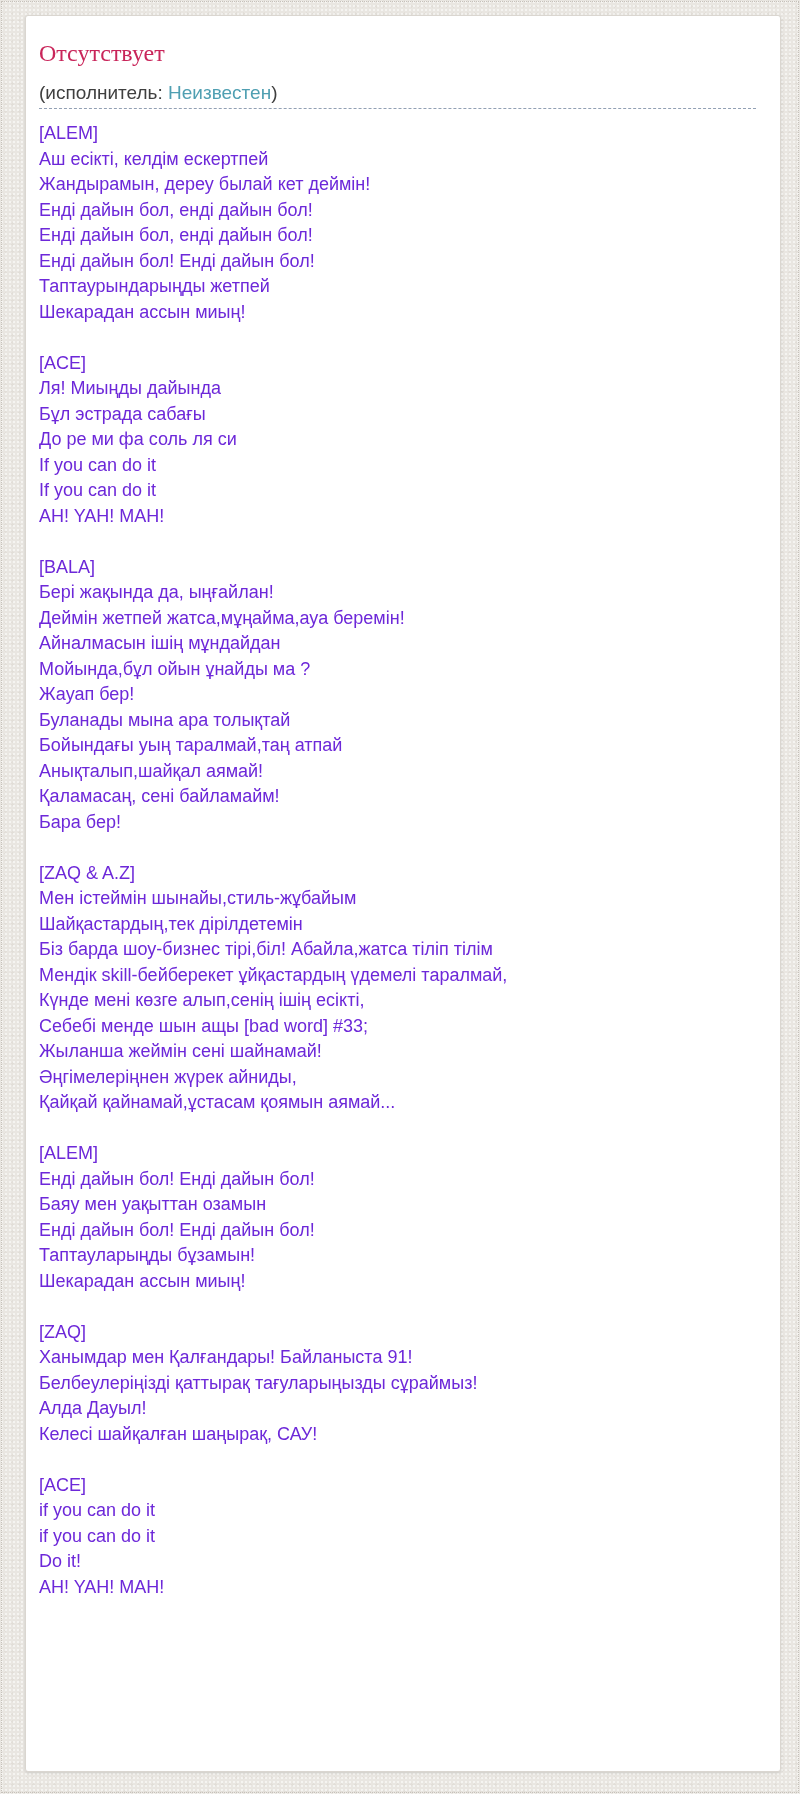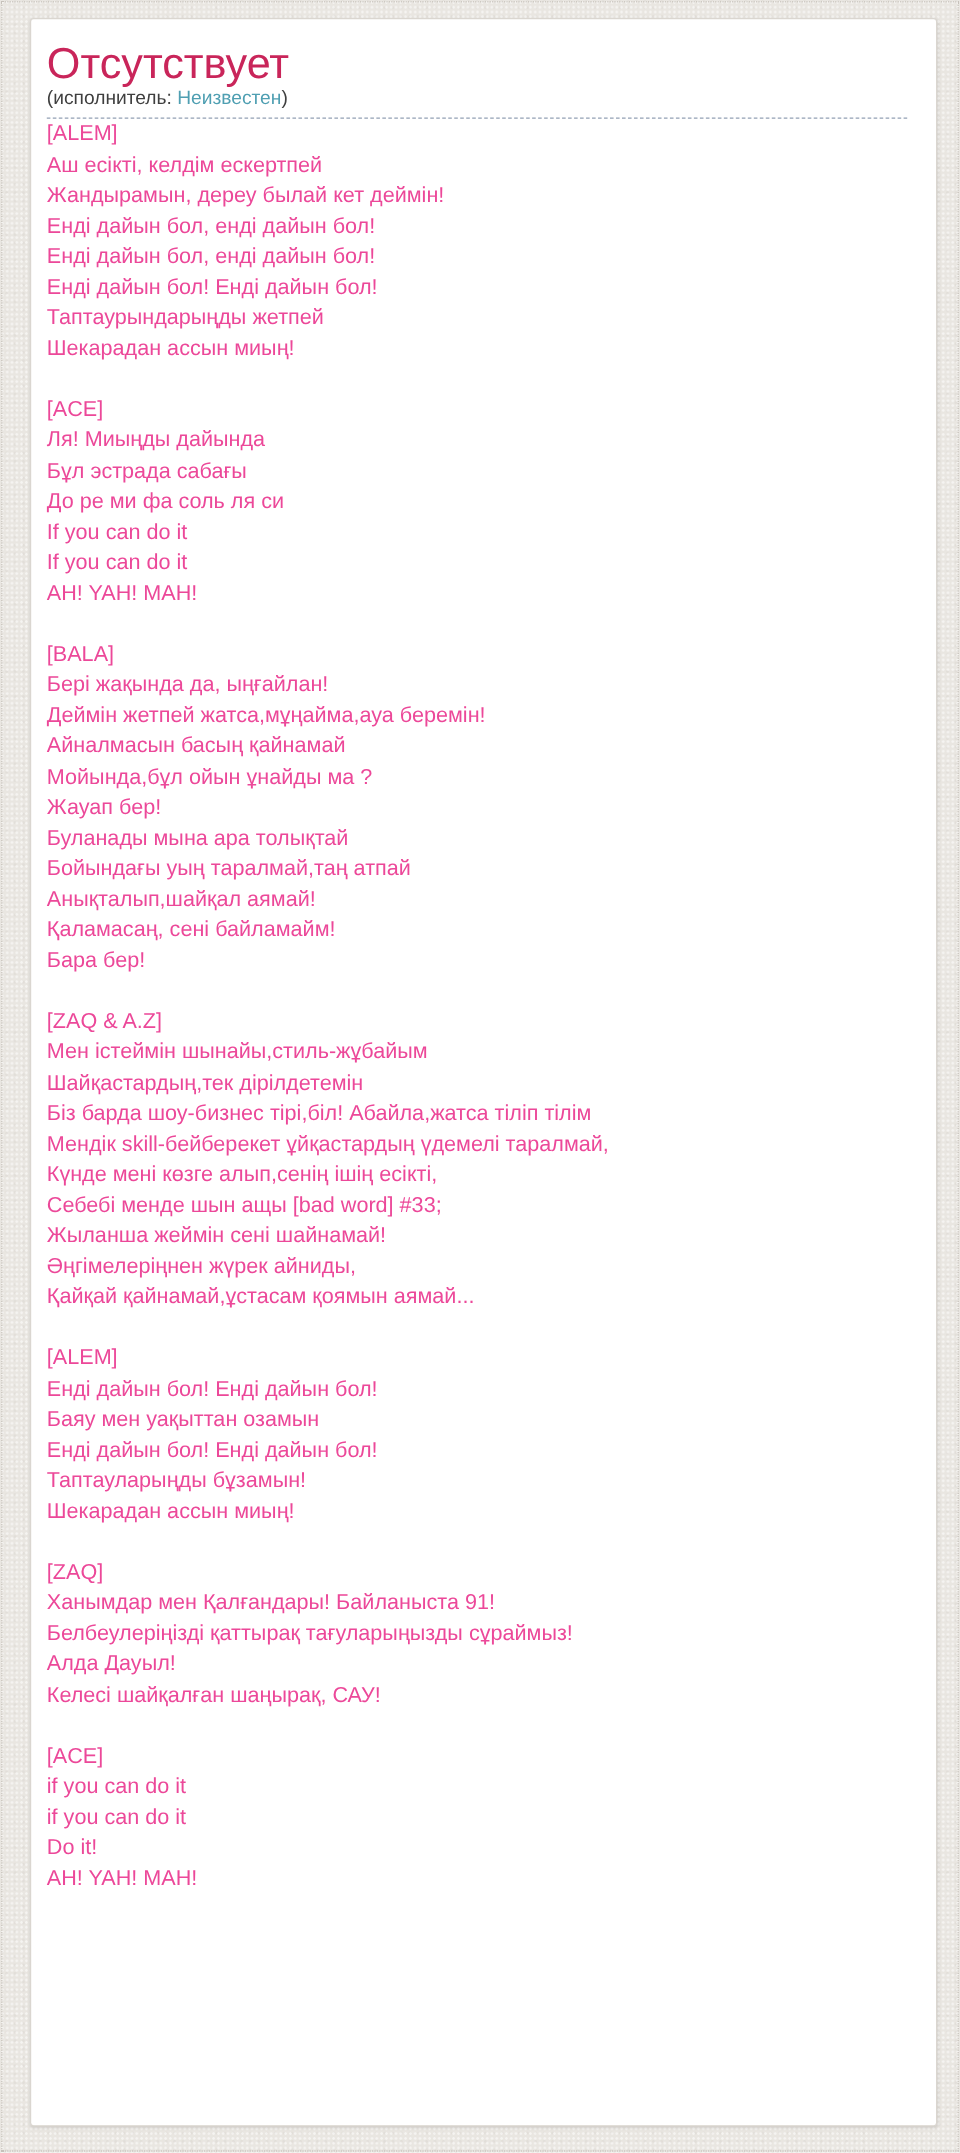--- a/index.html
+++ b/index.html
@@ -33,43 +33,45 @@
     height: 1757px;
     box-sizing: border-box;
     background: #ffffff;
     border: 1px solid #dad6d0;
     border-radius: 3px;
     box-shadow: 0 1px 3px rgba(0,0,0,.12);
     padding: 22px 14px 0 13px;
   }
   .song-title {
     color: #c9255a;
-    font-size: 36px;
+    font-size: 24px;
     line-height: 30px;
     font-weight: 400;
     margin: 0;
+    font-family: Liberation Serif, serif;
   }
   .song-header {
     border-bottom: 1px dashed #92a0b4;
     padding-bottom: 6px;
     margin-right: 10px;
   }
   .song-subtitle {
-    font-size: 16px;
+    font-size: 19px;
     line-height: 19px;
     color: #3f3f3f;
-    margin-top: 5px;
+    margin-top: 15px;
   }
   .artist-link {
     color: #4f9fb2;
     cursor: pointer;
     text-decoration: none;
   }
   .lyrics {
-    color: #ec4899;
+    margin-top: 12px;
+    color: #6d28d9;
     font-size: 18px;
     line-height: 25.5px;
   }
   .stanza + .stanza {
     margin-top: 25.5px;
   }
   .stanza-heading, .lyric-line {
     white-space: pre-wrap;
   }
 </style>
@@ -103,21 +105,21 @@
         <div class="lyric-line">До ре ми фа соль ля си</div>
         <div class="lyric-line">If you can do it</div>
         <div class="lyric-line">If you can do it</div>
         <div class="lyric-line">AH! YAH! MAH!</div>
       </div>
 
   <div class="stanza">
     <div class="stanza-heading">[BALA]</div>
   <div class="lyric-line">Бері жақында да, ыңғайлан!</div>
         <div class="lyric-line">Деймін жетпей жатса,мұңайма,ауа беремін!</div>
-        <div class="lyric-line">Айналмасын басың қайнамай</div>
+        <div class="lyric-line">Айналмасын ішің мұндайдан</div>
         <div class="lyric-line">Мойында,бұл ойын ұнайды ма ?</div>
         <div class="lyric-line">Жауап бер!</div>
         <div class="lyric-line">Буланады мына ара толықтай</div>
         <div class="lyric-line">Бойындағы уың таралмай,таң атпай</div>
         <div class="lyric-line">Анықталып,шайқал аямай!</div>
         <div class="lyric-line">Қаламасаң, сені байламайм!</div>
         <div class="lyric-line">Бара бер!</div>
       </div>
 
   <div class="stanza">

